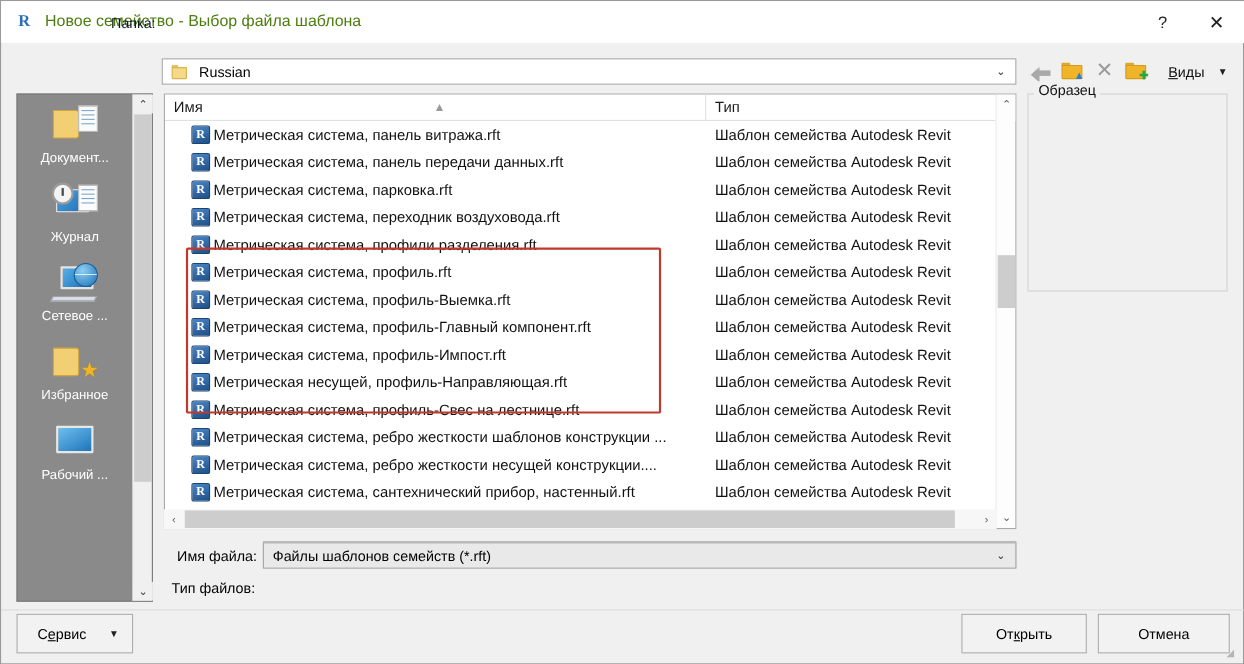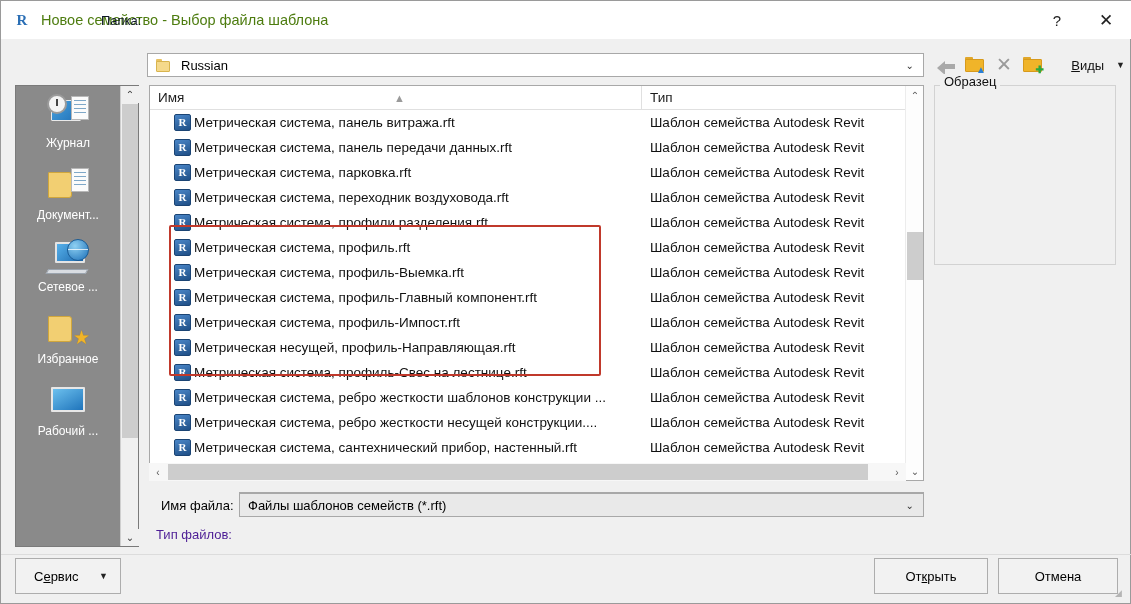--- a/index.html
+++ b/index.html
@@ -68,21 +68,21 @@
 
   
   .tb {
     position: absolute; top: 52px; height: 24px;
     display: flex; align-items: center; justify-content: center;
   }
   .tb-back  { left: 932px; width: 26px; }
   .tb-up    { left: 960px; width: 28px; }
   .tb-del   { left: 990px; width: 26px; }
   .tb-new   { left: 1018px; width: 28px; }
-  .tb-views { left: 1052px; width: 72px; justify-content: flex-end; }
+  .tb-views { left: 1052px; width: 72px; justify-content: center; }
 
   .ico-arrow-left {
     width: 19px; height: 14px; position: relative;
   }
   .ico-arrow-left::before {
     content: ""; position: absolute; left: 0; top: 3px;
     border-top: 7px solid transparent; border-bottom: 7px solid transparent;
     border-right: 8px solid #a9a9a9;
   }
   .ico-arrow-left::after {
@@ -308,21 +308,21 @@
     position: absolute; left: 939px; top: 73px;
     background: #f0f0f0; padding: 0 4px;
     font-size: 13px; color: #111;
   }
 
   
   .lbl-fname {
     position: absolute; left: 160px; top: 497px; font-size: 13px; color: #000;
   }
   .lbl-ftype {
-    position: absolute; left: 155px; top: 526px; font-size: 13px; color: #4c1d95;
+    position: absolute; left: 155px; top: 526px; font-size: 13px; color: #000000;
   }
   .combo {
     position: absolute; left: 238px; width: 685px; height: 24px;
     border: 1px solid #a8a8a8; display: flex; align-items: center;
   }
   .combo.fname { top: 491px; background: #ffffff; }
   .combo.ftype { top: 492px; background: #e9e9e9; }
   .combo .val {
     margin-left: 8px; font-size: 13px; color: #000; white-space: nowrap;
   }
@@ -408,43 +408,43 @@
   <div class="tb tb-views">
     <span class="views-label"><u>В</u><span>иды</span></span>
     <span class="views-arrow">▼</span>
   </div>
 
   <div class="sidebar">
     <div class="sb-items">
 
       <div class="sb-item">
         <span class="sb-ico">
+          <span class="ic-foldero"></span>
+            <span class="ic-doc">
+              <i></i>
+              <i></i>
+              <i></i>
+              <i></i>
+            </span>
+        </span>
+        <span class="sb-label">Документ...</span>
+      </div>
+
+      <div class="sb-item">
+        <span class="sb-ico">
           <span class="ic-screen"></span>
             <span class="ic-doc">
               <i></i>
               <i></i>
               <i></i>
               <i></i>
             </span>
             <span class="ic-clock"></span>
         </span>
         <span class="sb-label">Журнал</span>
-      </div>
-
-      <div class="sb-item">
-        <span class="sb-ico">
-          <span class="ic-foldero"></span>
-            <span class="ic-doc">
-              <i></i>
-              <i></i>
-              <i></i>
-              <i></i>
-            </span>
-        </span>
-        <span class="sb-label">Документ...</span>
       </div>
 
 
       <div class="sb-item">
         <span class="sb-ico">
           <span class="ic-laptop-base"></span>
             <span class="ic-laptop-scr"></span>
             <span class="ic-globe"></span>
         </span>
         <span class="sb-label">Сетевое ...</span>

